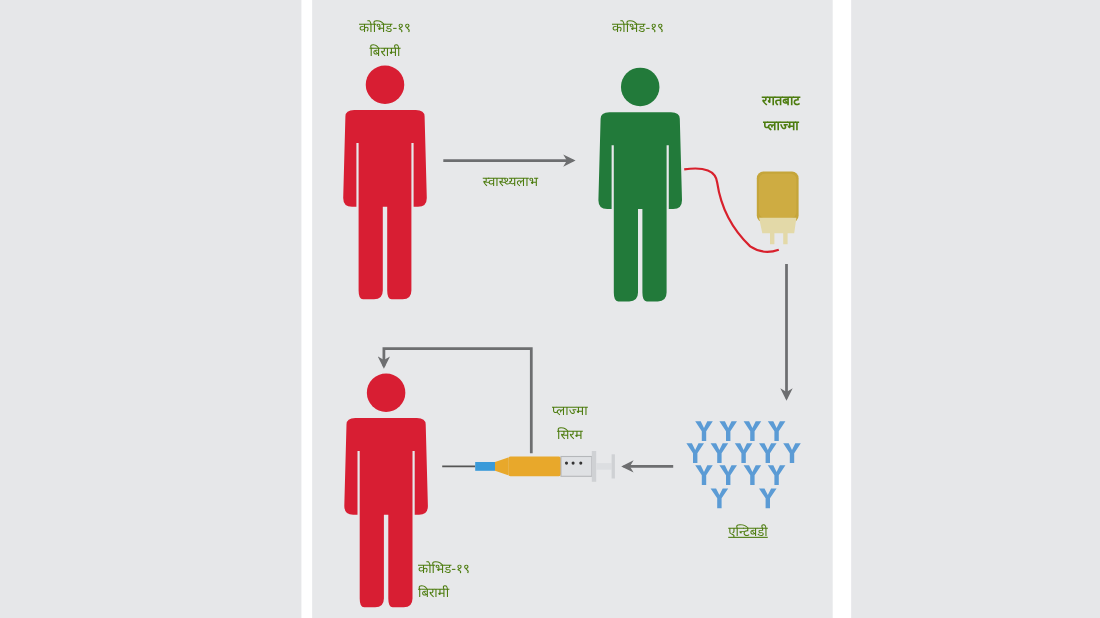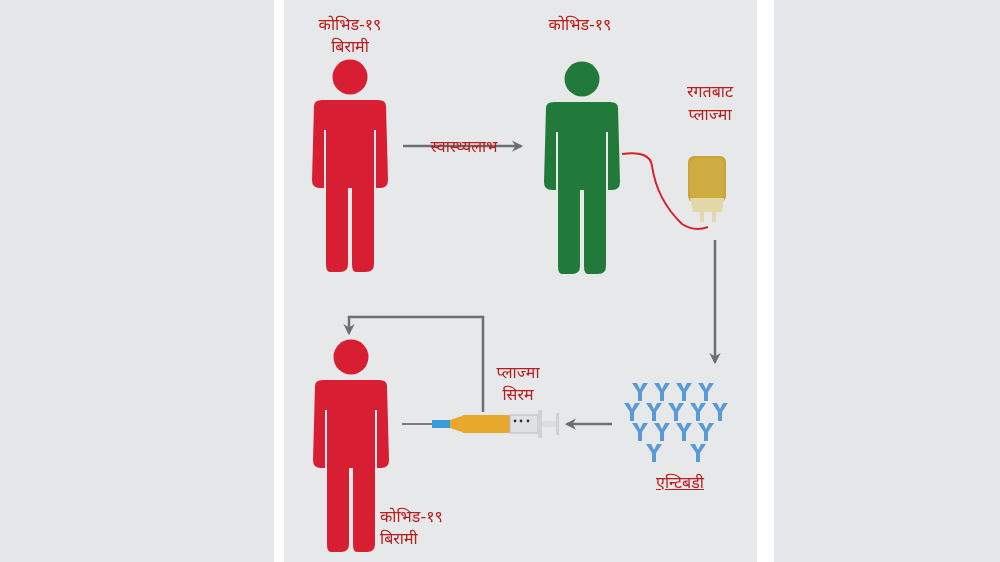--- a/index.html
+++ b/index.html
@@ -6,21 +6,21 @@
     body {
       width: 1000px; height: 562px; overflow: hidden;
       background: #e6e7e9;
       position: relative;
       font-family: "DejaVu Sans", sans-serif;
     }
     .side-panel { position: absolute; top: 0; height: 562px; background: #e6e7e9; }
     .strip { position: absolute; top: 0; height: 562px; background: #ffffff; }
     .canvas { position: absolute; left: 284px; top: 0; width: 473px; height: 562px; background: #e7e8ea; }
     .label {
-      position: absolute; color: #b91c1c; font-size: 16px; line-height: 22px;
+      position: absolute; color: #4d7c0f; font-size: 12px; line-height: 22px;
       text-align: center; white-space: nowrap;
     }
     .label span { display: block; }
     svg.layer { position: absolute; left: 0; top: 0; width: 1000px; height: 562px; }
   </style>
 </head>
 <body>
 
 <div class="side-panel" style="left:0;width:274px;"></div>
 <div class="strip" style="left:274px;width:10px;"></div>
@@ -105,25 +105,25 @@
 
 <div class="label" style="left:300px;top:14px;width:100px;">
   <span>कोभिड-१९</span>
   <span>बिरामी</span>
 </div>
 
 <div class="label" style="left:500px;top:14px;width:160px;">
   <span>कोभिड-१९</span>
 </div>
 
-<div class="label" style="left:405px;top:136px;width:118px;">
+<div class="label" style="left:405px;top:154px;width:118px;">
   <span>स्वास्थ्यलाभ</span>
 </div>
 
-<div class="label" style="left:660px;top:80px;width:100px;line-height:23px;">
+<div class="label" style="left:660px;top:80px;width:100px;line-height:23px;font-weight:bold;">
   <span>रगतबाट</span>
   <span>प्लाज्मा</span>
 </div>
 
 <div class="label" style="left:630px;top:472px;width:100px;text-decoration:underline;">
   <span>एन्टिबडी</span>
 </div>
 
 <div class="label" style="left:486px;top:362px;width:64px;">
   <span>प्लाज्मा</span>

